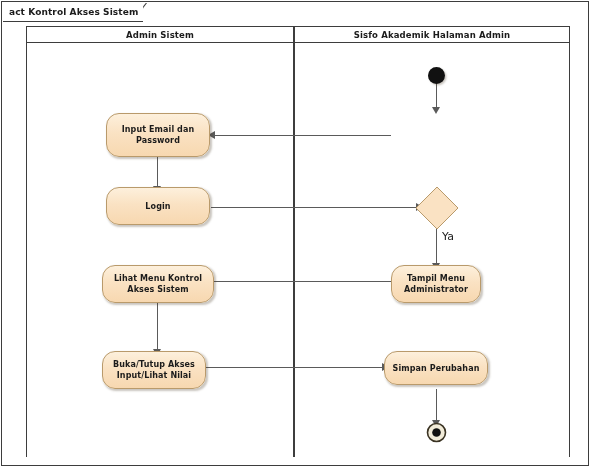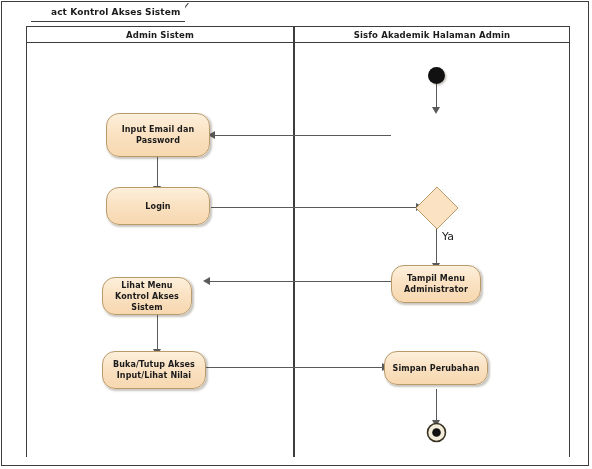--- a/index.html
+++ b/index.html
@@ -39,23 +39,22 @@
     border-right: 0;
     display: flex;
     align-items: center;
   }
   #frame-title-tab .tab-body {
     height: 19px;
     box-sizing: border-box;
     border-bottom: 1px solid #3d3d3d;
     display: flex;
     align-items: center;
-    padding: 0 5px 0 20px;
-    background: #ffffff;
-    margin-left: 28px;
+    padding: 0 5px 0 6px;
+    background: #ffffff;
   }
   #frame-title-text {
     font-size: 9px;
     font-weight: bold;
     color: #1b1b1b;
     letter-spacing: 0.1px;
     white-space: nowrap;
     line-height: 19px;
   }
   #frame-title-slant {
@@ -267,21 +266,21 @@
     <div class="decision" style="left:412px; top:183px; width:46px; height:46px;">
       <svg width="46" height="46" viewBox="0 0 46 46">
         <polygon points="23,2 44,23 23,44 2,23" fill="#fae2c3" stroke="#b99a6b" stroke-width="1"></polygon>
       </svg>
     </div>
 
     <div class="node" style="left:389px; top:263px; width:90px; height:38px;">
       <span class="node-label">Tampil Menu Administrator</span>
     </div>
 
-    <div class="node" style="left:100px; top:263px; width:90px; height:38px;margin-top:12px;">
+    <div class="node" style="left:100px; top:263px; width:112px; height:38px;">
       <span class="node-label">Lihat Menu Kontrol Akses Sistem</span>
     </div>
 
     <div class="node" style="left:100px; top:349px; width:104px; height:38px;">
       <span class="node-label">Buka/Tutup Akses Input/Lihat Nilai</span>
     </div>
 
     <div class="node" style="left:382px; top:349px; width:104px; height:34px;">
       <span class="node-label">Simpan Perubahan</span>
     </div>

